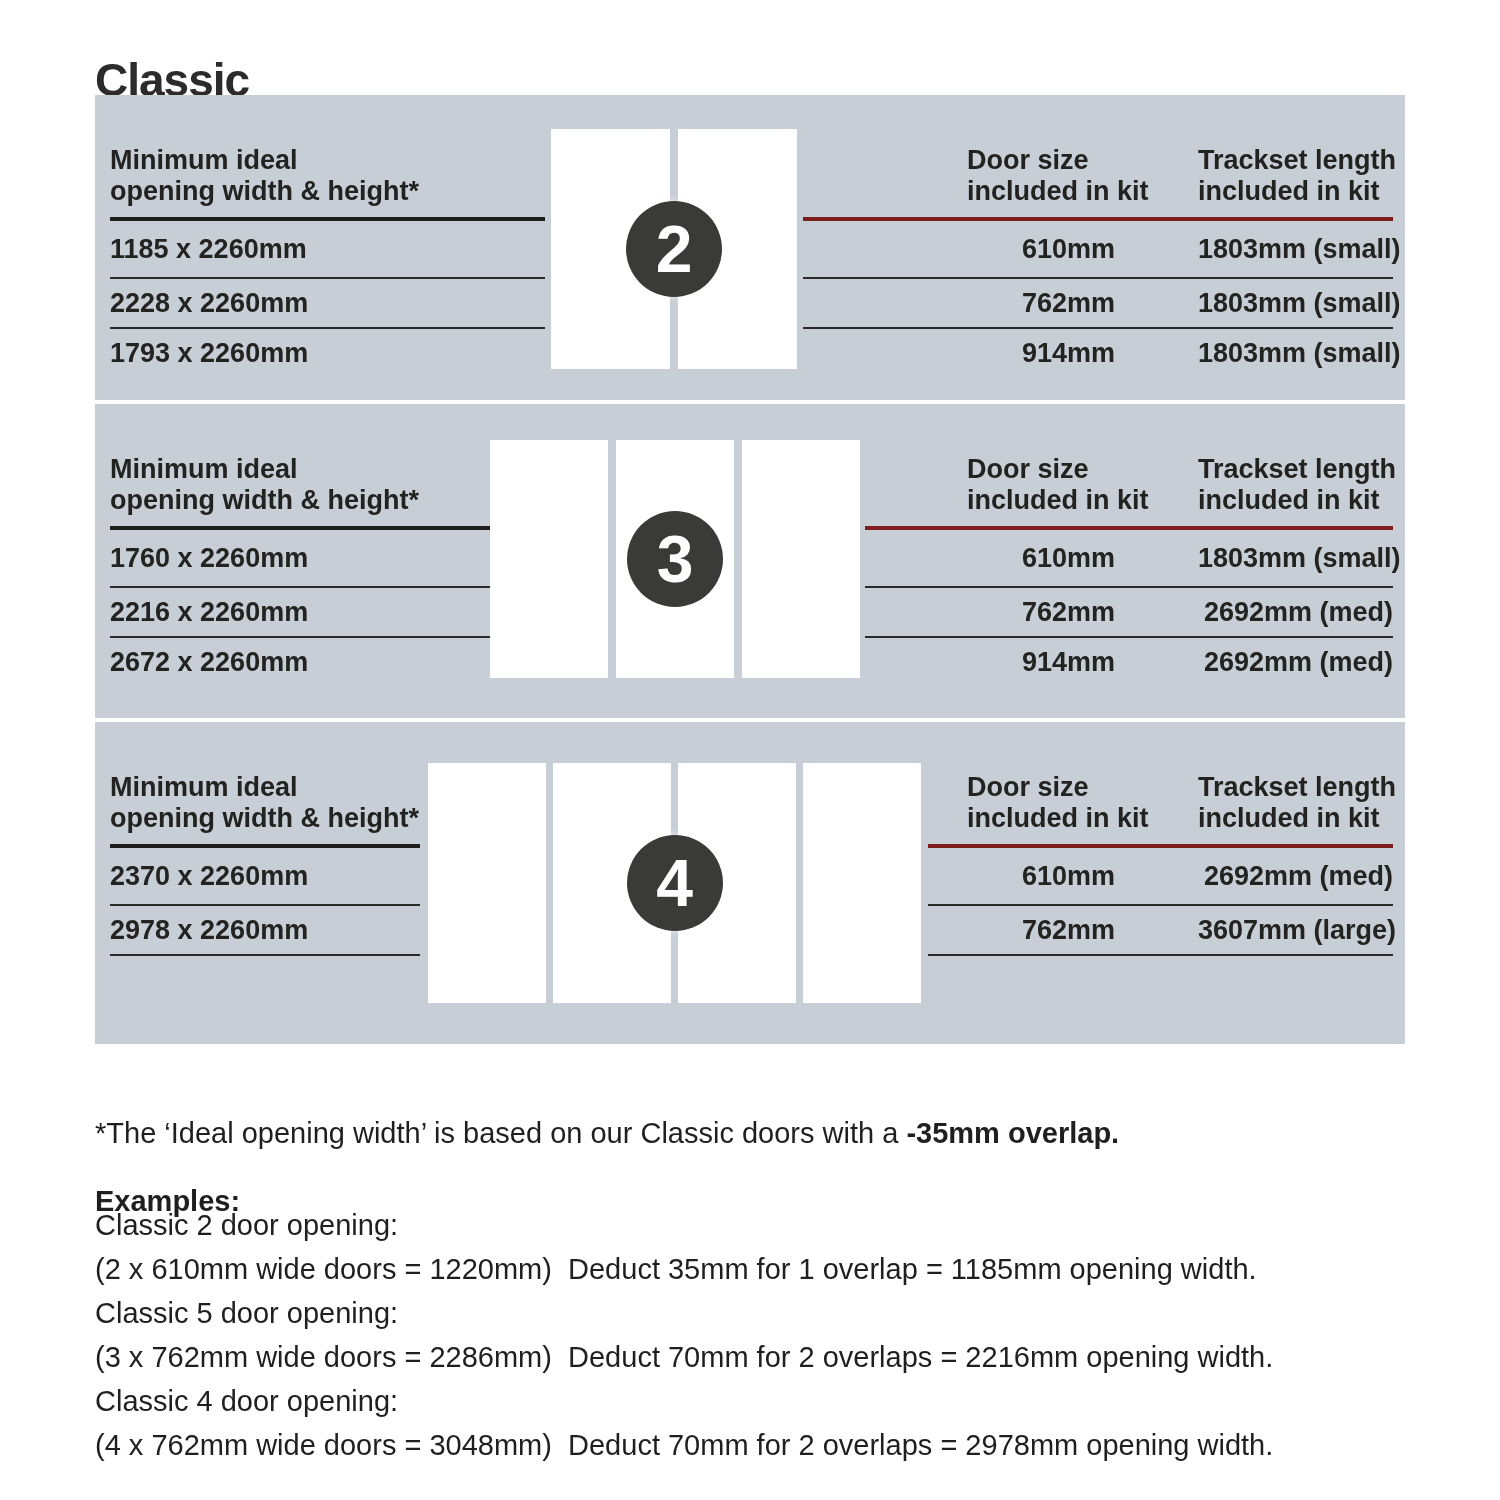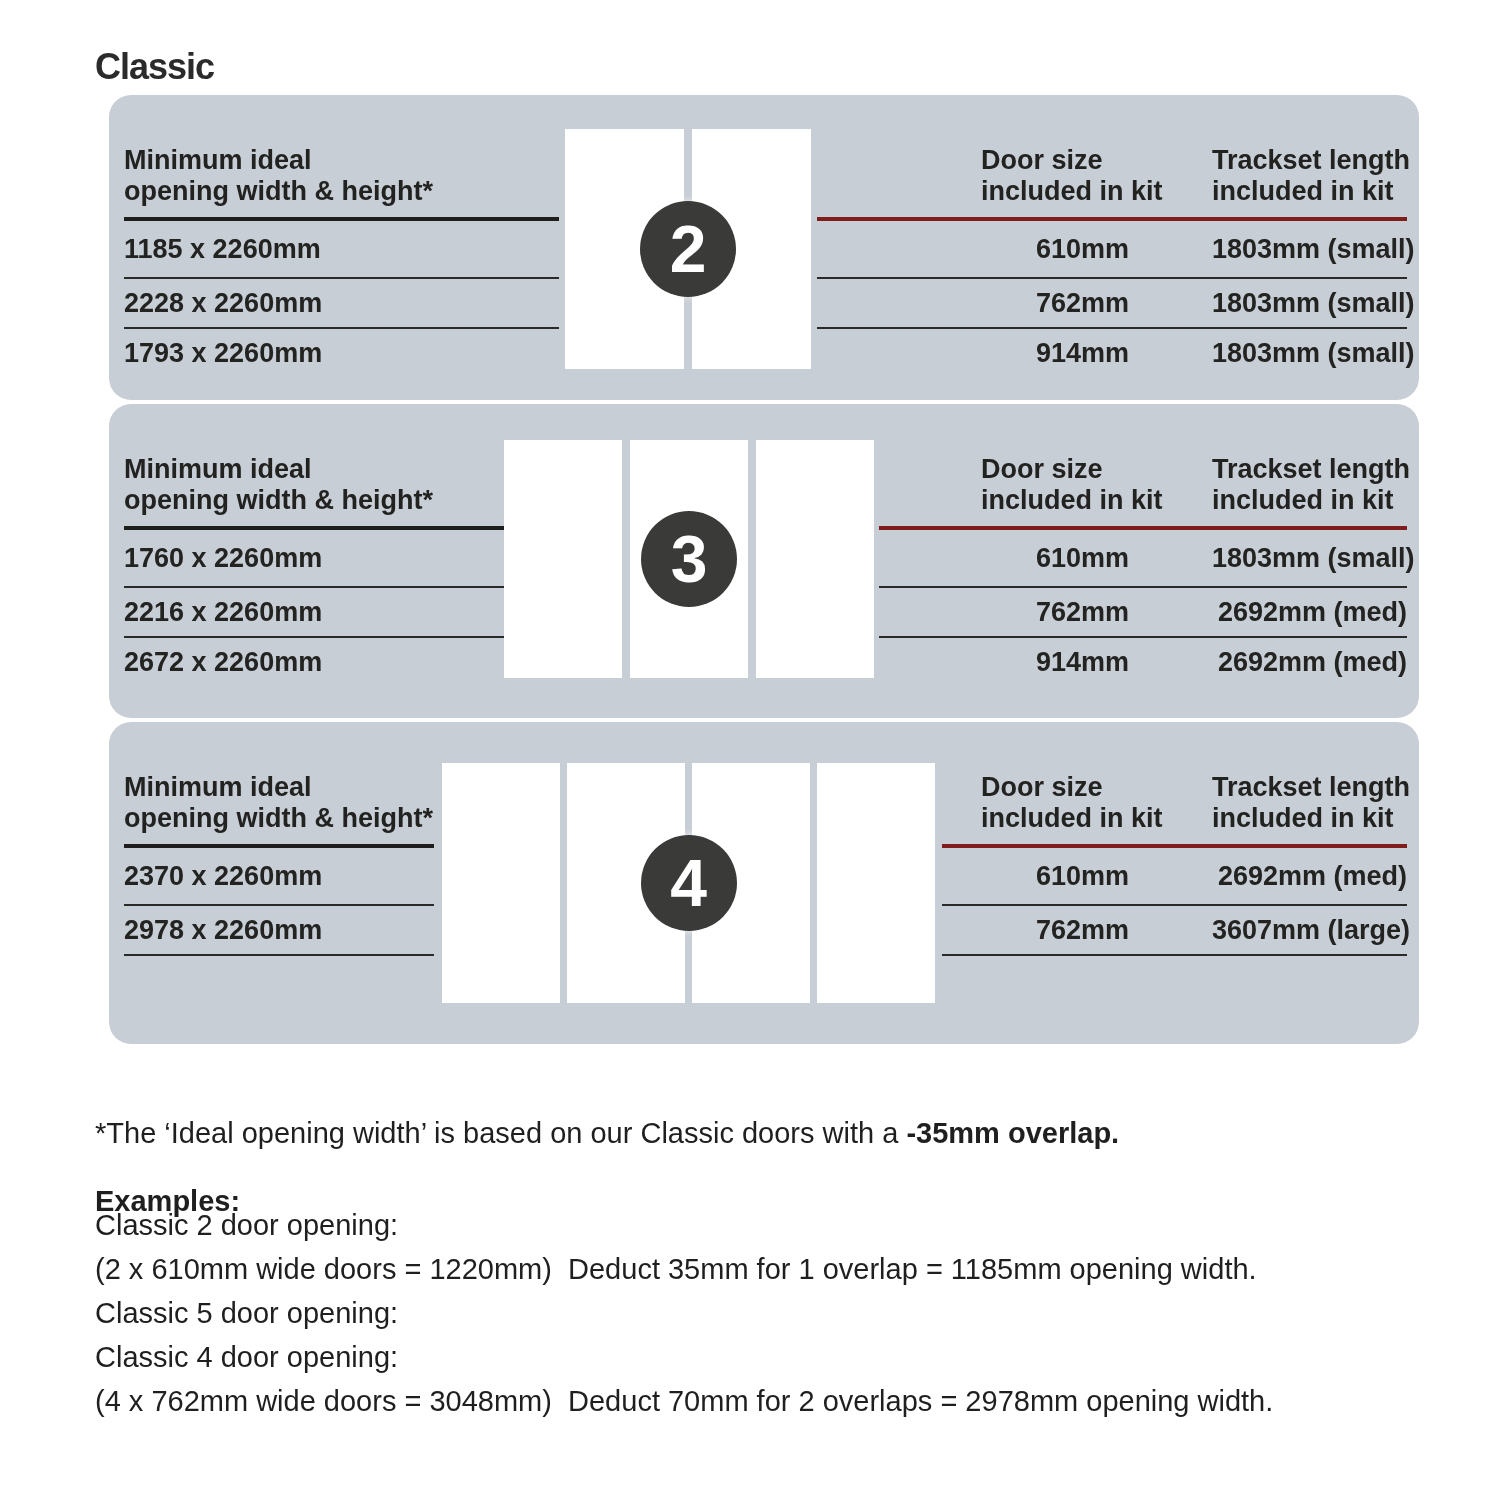--- a/index.html
+++ b/index.html
@@ -7,28 +7,27 @@
     width:1500px; height:1500px;
     background:#ffffff;
     font-family:"Liberation Sans", sans-serif;
     color:#232323;
     position:relative;
     overflow:hidden;
   }
 
   .page-title {
     position:absolute; left:95px; top:22px;
-    font-size:36px; font-weight:bold; color:#2b2b2b;
+    font-size:46px; font-weight:bold; color:#2b2b2b;
     letter-spacing:-1px;
   }
 
   .panel {
-    position:absolute; left:109px; width:1310px;
+    position:absolute; left:95px; width:1310px;
     background:#c8ced5;
-    border-radius:22px;
   }
   #panel-1 { top:95px;  height:305px; }
   #panel-2 { top:404px; height:314px; }
   #panel-3 { top:722px; height:322px; }
 
   .col-header {
     position:absolute; top:50px;
     font-size:27px; font-weight:bold; line-height:31px;
     color:#222220; white-space:nowrap;
   }
@@ -243,15 +242,16 @@
 </section>
 
 <p class="footnote"><span>*The ‘Ideal opening width’ is based on our Classic doors with a </span><span class="bold">-35mm overlap.</span></p>
 
 <h2 class="examples-heading">Examples:</h2>
 
 <div class="examples">
   <div class="example-line">Classic 2 door opening:</div>
   <div class="example-line">(2 x 610mm wide doors = 1220mm)&nbsp; Deduct 35mm for 1 overlap = 1185mm opening width.</div>
   <div class="example-line">Classic 5 door opening:</div>
+  <div class="example-line">(3 x 762mm wide doors = 2286mm)&nbsp; Deduct 70mm for 2 overlaps = 2216mm opening width.</div>
   <div class="example-line">Classic 4 door opening:</div>
   <div class="example-line">(4 x 762mm wide doors = 3048mm)&nbsp; Deduct 70mm for 2 overlaps = 2978mm opening width.</div>
 </div>
 
 </body></html>

